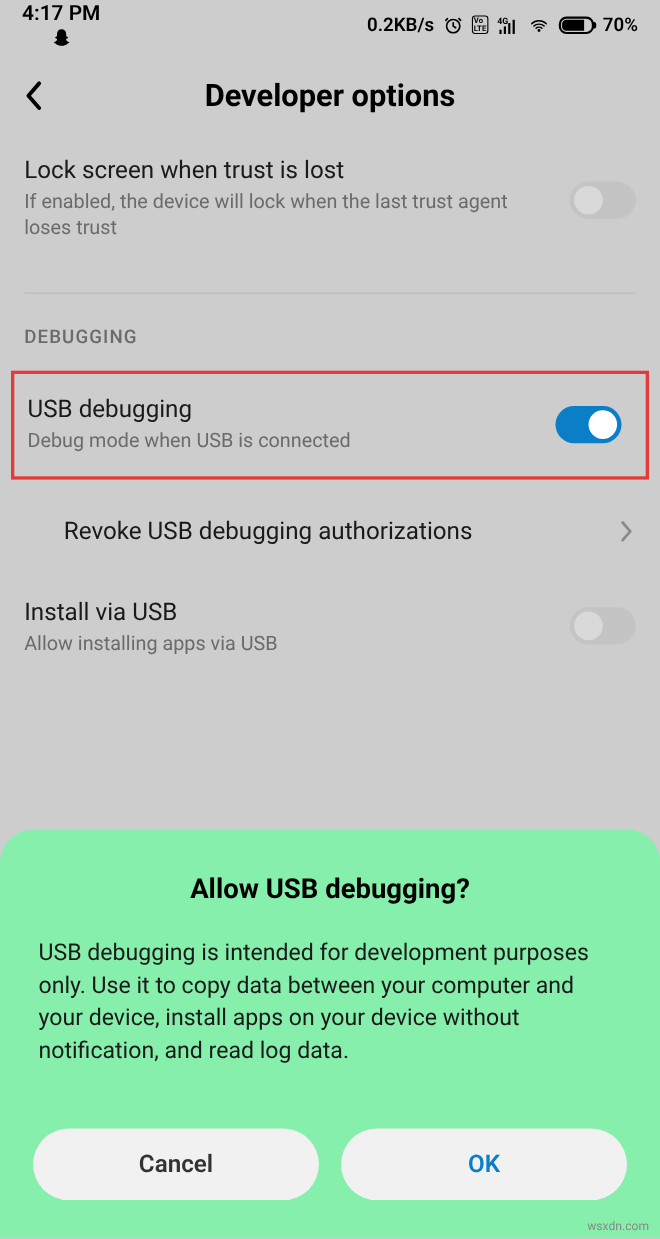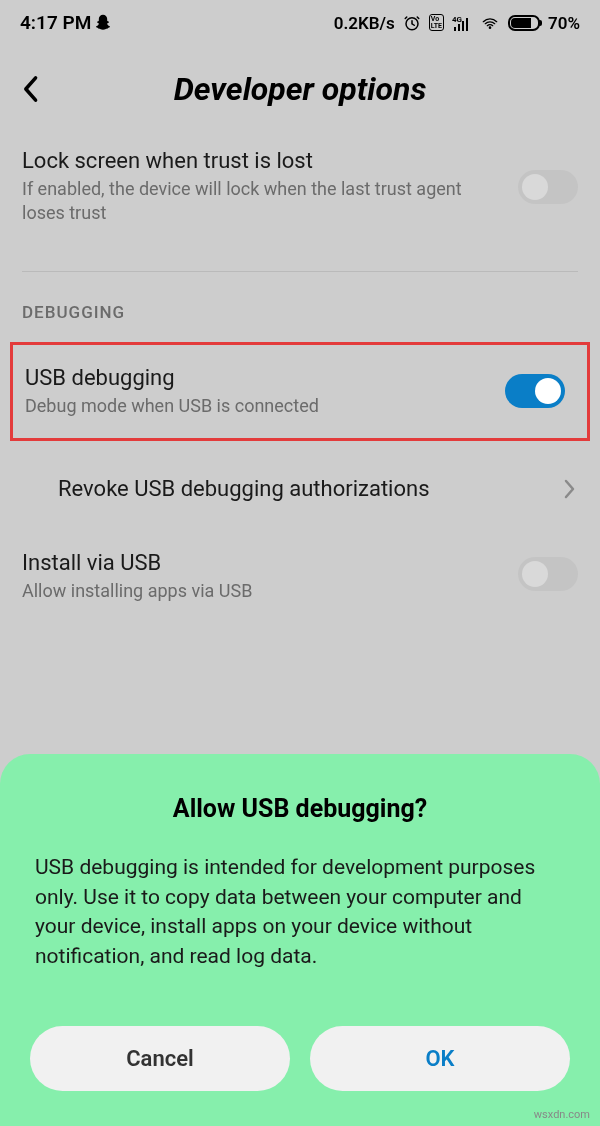--- a/index.html
+++ b/index.html
@@ -1,29 +1,29 @@
 <!DOCTYPE html>
 <html><head>
   <meta charset="utf-8">
   <style>
     * { box-sizing: border-box; margin: 0; padding: 0; font-family: -apple-system, BlinkMacSystemFont, "Segoe UI", Roboto, Helvetica, Arial, sans-serif; }
     body { width: 600px; height: 1126px; background: #cdcdcd; position: relative; overflow: hidden; }
     
     .status-bar { height: 45px; display: flex; justify-content: space-between; align-items: center; padding: 0 20px; color: #000; font-weight: 600; font-size: 19px; }
-    .status-left { display: flex; align-items: center; gap: 2px; }
+    .status-left { display: flex; align-items: center; gap: 2px; flex-direction: column; }
     .status-right { display: flex; align-items: center; gap: 8px; font-size: 17px; }
     .snap-icon { width: 20px; height: 20px; }
     .status-icon { display: inline-flex; align-items: center; }
     .battery-outline { width: 32px; height: 16px; border: 2px solid #000; border-radius: 7px; position: relative; display: inline-block; }
     .battery-fill { position: absolute; left: 1px; top: 1px; bottom: 1px; width: 70%; background: #000; border-radius: 4px 0 0 4px; }
     .battery-tip { position: absolute; right: -4px; top: 3px; width: 3px; height: 6px; background: #000; border-radius: 0 2px 2px 0; }
     
     .header { display: flex; align-items: center; padding: 25px 20px; position: relative; }
     .back-arrow { width: 30px; height: 30px; display: flex; align-items: center; cursor: pointer; }
-    .header-title { font-size: 32px; font-weight: 700; color: #000; text-align: center; flex: 1; margin-right: 30px; font-style: italic; }
+    .header-title { font-size: 28px; font-weight: 700; color: #000; text-align: center; flex: 1; margin-right: 30px; }
     
     .setting-row { padding: 15px 22px; position: relative; }
     .setting-title { font-size: 22px; color: #1a1a1a; margin-bottom: 4px; }
     .setting-subtitle { font-size: 18px; color: #6b6b6b; line-height: 1.35; }
     
     .toggle { position: absolute; right: 22px; top: 50%; transform: translateY(-50%); width: 60px; height: 34px; border-radius: 17px; display: flex; align-items: center; }
     .toggle.off { background: #c4c4c4; }
     .toggle.on { background: #0a7ec7; }
     .knob { width: 26px; height: 26px; background: #d9d9d9; border-radius: 50%; margin: 0 4px; }
     .toggle.on .knob { background: #fff; margin-left: auto; }

